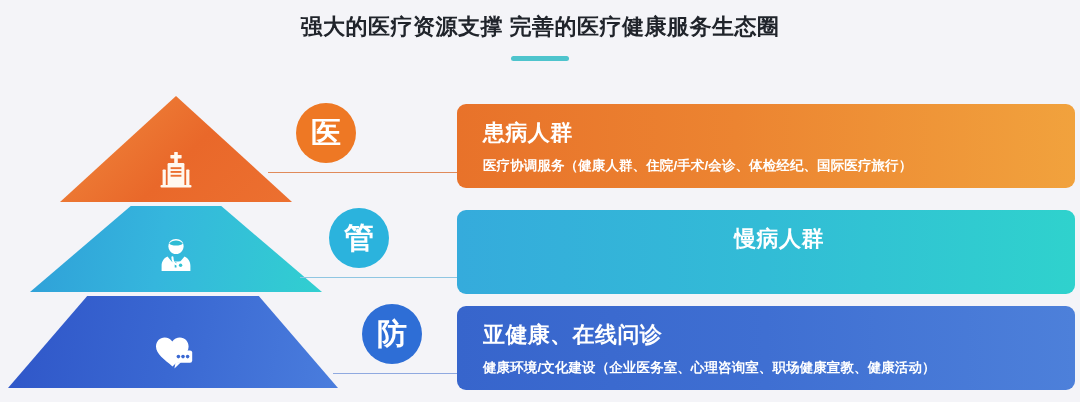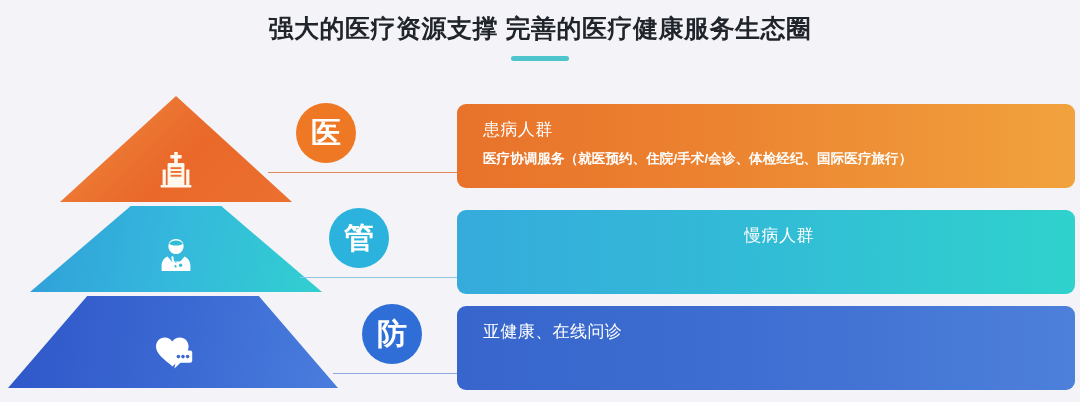--- a/index.html
+++ b/index.html
@@ -9,21 +9,21 @@
     font-family: "Liberation Sans", "DejaVu Sans", sans-serif;
     overflow: hidden;
   }
   #stage { position: relative; width: 1080px; height: 402px; background: #f4f4f8; }
 
   
   #header { position: absolute; left: 0; top: 0; width: 1080px; height: 78px; }
   #page-title {
     position: absolute; left: 0; top: 12px; width: 1080px;
     text-align: center;
-    font-size: 25px; font-weight: bold; color: #20242b;
+    font-size: 22px; font-weight: bold; color: #20242b;
     letter-spacing: 0.5px;
     white-space: nowrap;
   }
   #title-rule {
     position: absolute; left: 50%; top: 56px; transform: translateX(-50%);
     width: 58px; height: 5px; border-radius: 3px;
     background: #4ec4cd;
   }
 
   
@@ -80,21 +80,21 @@
   .card {
     position: absolute; left: 457px; width: 618px; height: 84px;
     border-radius: 9px; padding: 14px 0 0 26px;
     color: #ffffff; overflow: hidden;
   }
   #card-0 { top: 8px;  background: linear-gradient(90deg, #e8722a 0%, #ec8431 45%, #f1a23d 100%); }
   #card-1 { top: 10px; background: linear-gradient(90deg, #35abdc 0%, #32bcd6 50%, #2fd2cd 100%); text-align: center; }
   #card-2 { top: 10px; background: linear-gradient(90deg, #3765cc 0%, #3f6fd2 50%, #4d80da 100%); }
 
   .card-title {
-    font-size: 17px; font-weight: normal; letter-spacing: 0.4px;
+    font-size: 22px; font-weight: bold; letter-spacing: 0.4px;
     margin-bottom: 9px; white-space: nowrap;
   }
   .card-desc {
     font-size: 13.5px; font-weight: bold; letter-spacing: 0.1px;
     white-space: nowrap;
   }
 </style>
 </head>
 <body>
 
@@ -166,37 +166,38 @@
 
   </div>
 
   <div class="row" id="row-0">
     <div class="badge" id="badge-0">
       <span>医</span>
     </div>
     <div class="connector" id="conn-0"></div>
     <div class="card" id="card-0">
       <div class="card-title">患病人群</div>
-      <div class="card-desc">医疗协调服务（就医预约、住院/手术/会诊、体检经纪、国际医疗旅行）</div>
+      <div class="card-desc">医疗协调服务（健康人群、住院/手术/会诊、体检经纪、国际医疗旅行）</div>
     </div>
   </div>
 
   <div class="row" id="row-1">
     <div class="badge" id="badge-1">
       <span>管</span>
     </div>
     <div class="connector" id="conn-1"></div>
     <div class="card" id="card-1">
       <div class="card-title">慢病人群</div>
     </div>
   </div>
 
   <div class="row" id="row-2">
     <div class="badge" id="badge-2">
       <span>防</span>
     </div>
     <div class="connector" id="conn-2"></div>
     <div class="card" id="card-2">
       <div class="card-title">亚健康、在线问诊</div>
+      <div class="card-desc">健康环境/文化建设（企业医务室、心理咨询室、职场健康宣教、健康活动）</div>
     </div>
   </div>
 
 </div>
 
 </body></html>

